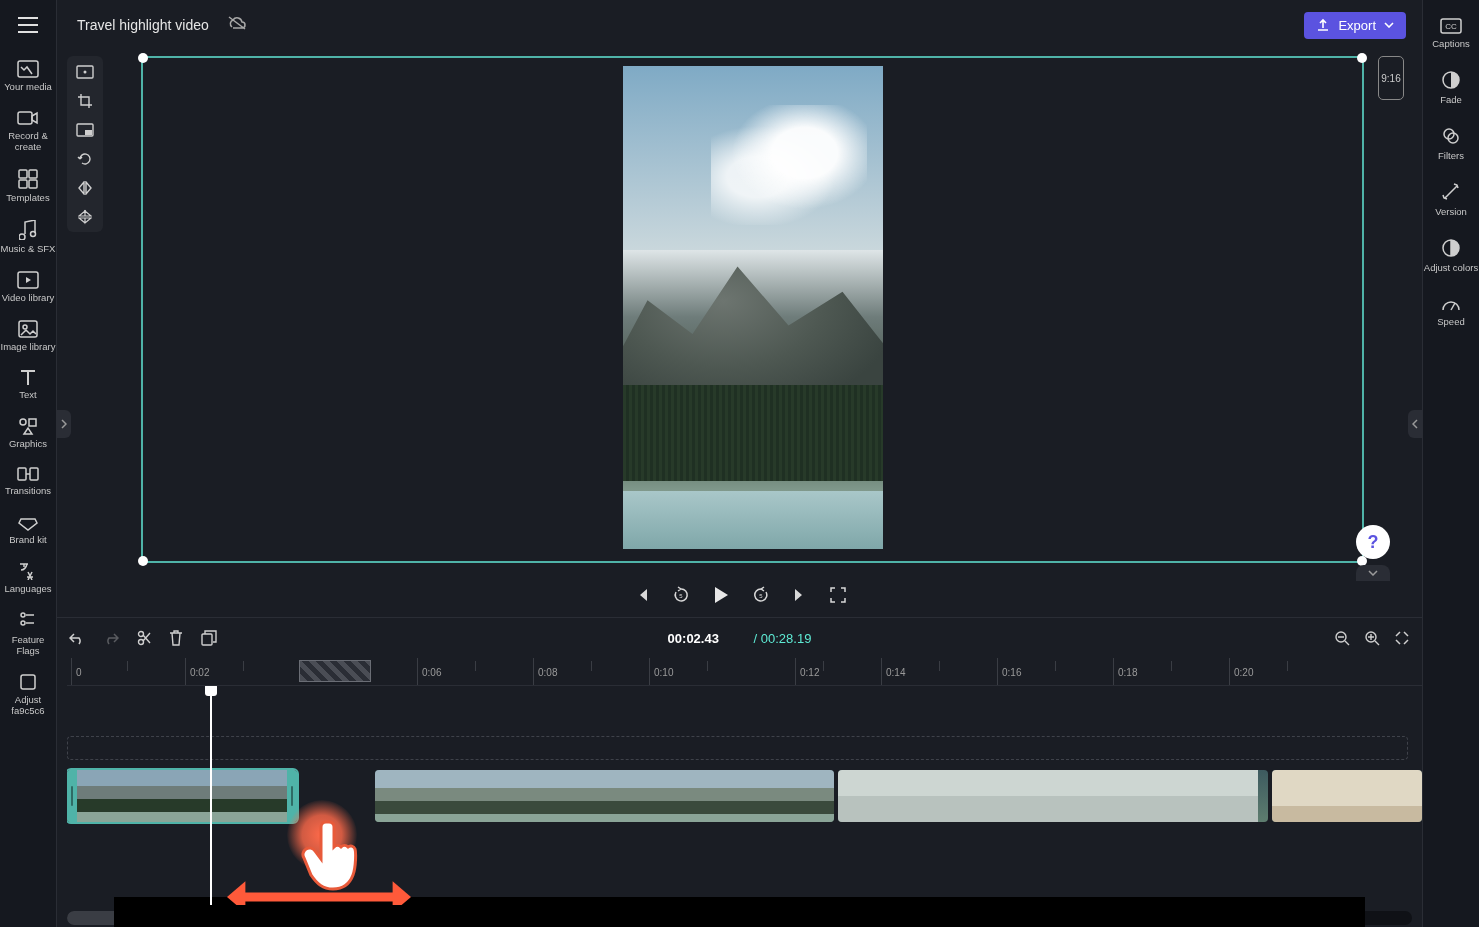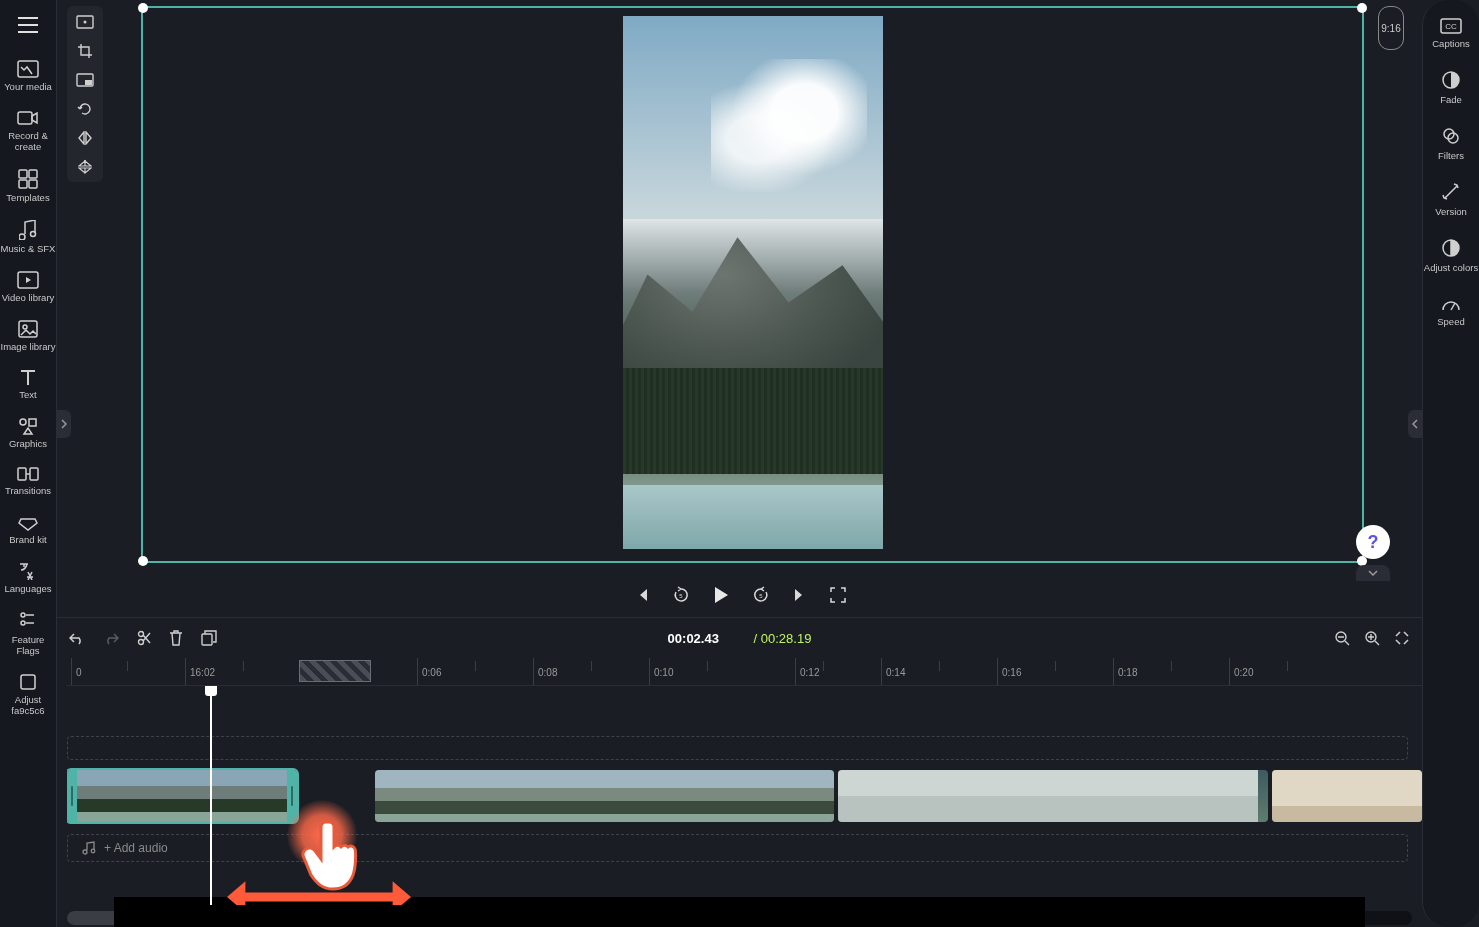--- a/index.html
+++ b/index.html
@@ -134,21 +134,21 @@
     align-items: flex-start;
     justify-content: center;
   }
   .aspect-badge {
     position: absolute;
     right: 18px;
     top: 6px;
     width: 26px;
     height: 44px;
     border: 1.5px solid #888;
-    border-radius: 11px;
+    border-radius: 5px;
     display:flex; align-items:center; justify-content:center;
     font-size: 10px;
     color:#ccc;
     cursor:pointer;
   }
   .canvas-selection {
     position: absolute;
     left: 38px;
     top: 6px;
     right: 58px;
@@ -209,21 +209,20 @@
   }
 
   
   .right-sidebar {
     width: 57px;
     height: 100%;
     background: #15181f;
     border-left: 1px solid #2a2d35;
     display:flex; flex-direction:column; align-items:center;
     padding-top: 6px;
-    border-radius: 25px;
   }
   .right-item {
     width:57px; padding:12px 0 8px;
     display:flex; flex-direction:column; align-items:center;
     font-size:9.5px; color:#c8c8c8; cursor:pointer; text-align:center; line-height:1.15;
   }
   .right-item svg { margin-bottom:5px; }
 
   
   .timeline {
@@ -239,21 +238,21 @@
     gap: 18px;
     color:#c8c8c8;
   }
   .tbtn { cursor:pointer; display:flex; align-items:center; }
   .tbtn.disabled { opacity:0.35; cursor:default; }
   .time-readout {
     position:absolute; left:50%; transform:translateX(-50%);
     font-size:13px;
   }
   .time-readout .cur { color:#fff; font-weight:600; }
-  .time-readout .dur { color:#bef264;margin-left:31px; }
+  .time-readout .dur { color:#5eead4;margin-left:31px; }
   .zoom-ctrls { margin-left:auto; display:flex; gap:14px; align-items:center;}
   .ruler {
     height: 28px; position:relative; overflow:hidden;
     border-bottom:1px solid #2a2d35;
     font-size:10px; color:#9a9a9a;
     margin-left:10px;
   }
   .ruler .tick { position:absolute; top:0; height:28px; border-left:1px solid #3a3d44; padding-left:4px; display:flex; align-items:center;}
   .ruler .minor { position:absolute; top:3px; height:10px; border-left:1px solid #3a3d44;}
   .gap-marker {
@@ -441,20 +440,37 @@
   </div>
 </div>
 
 <div class="expand-handle">
   <svg width="6" height="10" viewBox="0 0 6 10">
       <path d="M1 1l4 4-4 4" stroke="#9a9a9a" stroke-width="1.5" fill="none"></path>
     </svg>
 </div>
 
 <div class="main">
+  <div class="topbar">
+    <span class="title">Travel highlight video</span>
+    <span class="cloud-icon">
+      <svg width="20" height="16" viewBox="0 0 20 16">
+          <path d="M5 12a4 4 0 0 1 1-7 5 5 0 0 1 9 2 3 3 0 0 1 0 6H6M2 2l16 12" fill="none" stroke="#a8a8a8" stroke-width="1.5"></path>
+        </svg>
+    </span>
+    <div class="export-btn">
+      <svg width="14" height="14" viewBox="0 0 14 14">
+          <path d="M7 10V2M4 5l3-3 3 3M2 12h10" stroke="#fff" stroke-width="1.6" fill="none"></path>
+        </svg>
+      <span>Export</span>
+      <svg width="10" height="6" viewBox="0 0 10 6">
+          <path d="M1 1l4 4 4-4" stroke="#fff" stroke-width="1.6" fill="none"></path>
+        </svg>
+    </div>
+  </div>
 
   <div class="preview-area">
     <div class="preview-tools">
       <div class="tool">
           <svg width="18" height="14" viewBox="0 0 18 14">
             <rect x="1" y="1" width="16" height="12" rx="1" fill="none" stroke="#cfcfcf" stroke-width="1.4"></rect>
             <circle cx="9" cy="7" r="1.5" fill="#cfcfcf"></circle>
           </svg>
         </div>
       <div class="tool">
@@ -604,21 +620,21 @@
           </div>
       </div>
     </div>
 
     <div class="ruler">
       <div class="tick" style="left:4px">
           <span>0</span>
         </div>
       <div class="minor" style="left:60px"></div>
       <div class="tick" style="left:118px">
-          <span>16:02</span>
+          <span>0:02</span>
         </div>
       <div class="minor" style="left:176px"></div>
       <div class="gap-marker" style="left:232px"></div>
       <div class="tick" style="left:350px">
           <span>0:06</span>
         </div>
       <div class="minor" style="left:408px"></div>
       <div class="tick" style="left:466px">
           <span>0:08</span>
         </div>
@@ -684,27 +700,20 @@
             <div class="thumb"></div>
             <div class="thumb"></div>
         </div>
         <div class="clip clip4" style="width:150px">
           <div class="thumb"></div>
             <div class="thumb"></div>
             <div class="thumb"></div>
         </div>
       </div>
 
-      <div class="audio-track">
-        <svg width="14" height="14" viewBox="0 0 14 14">
-            <path d="M5 11a2 2 0 1 1-2-2 2 2 0 0 1 2 2zm0-2V2l7-1v8" fill="none" stroke="#8a8a8a" stroke-width="1.3"></path>
-            <circle cx="11" cy="10" r="1.8" fill="none" stroke="#8a8a8a" stroke-width="1.3"></circle>
-          </svg>
-        <span>+ Add audio</span>
-      </div>
 
       <div class="drag-hint">
         <div class="drag-glow"></div>
         <svg class="hand" width="70" height="90" viewBox="0 0 70 90">
           <path d="M28 10c3 0 5 2 5 5v20c2-2 5-2 7 0 2-2 5-2 7 0 2-2 6-1 7 2 1 3 1 18-2 26-3 8-9 14-20 14-10 0-16-5-22-14L3 46c-2-3-1-7 2-9s7-1 9 2l6 8V15c0-3 2-5 5-5z" fill="#fff" stroke="#e85a3a" stroke-width="3"></path>
         </svg>
         <svg class="drag-arrow" width="210" height="50" viewBox="0 0 210 50">
           <path d="M20 25h170" stroke="#ff5a3a" stroke-width="10" stroke-linecap="round"></path>
           <path d="M25 8L5 25l20 17z" fill="#ff5a3a"></path>
           <path d="M185 8l20 17-20 17z" fill="#ff5a3a"></path>

